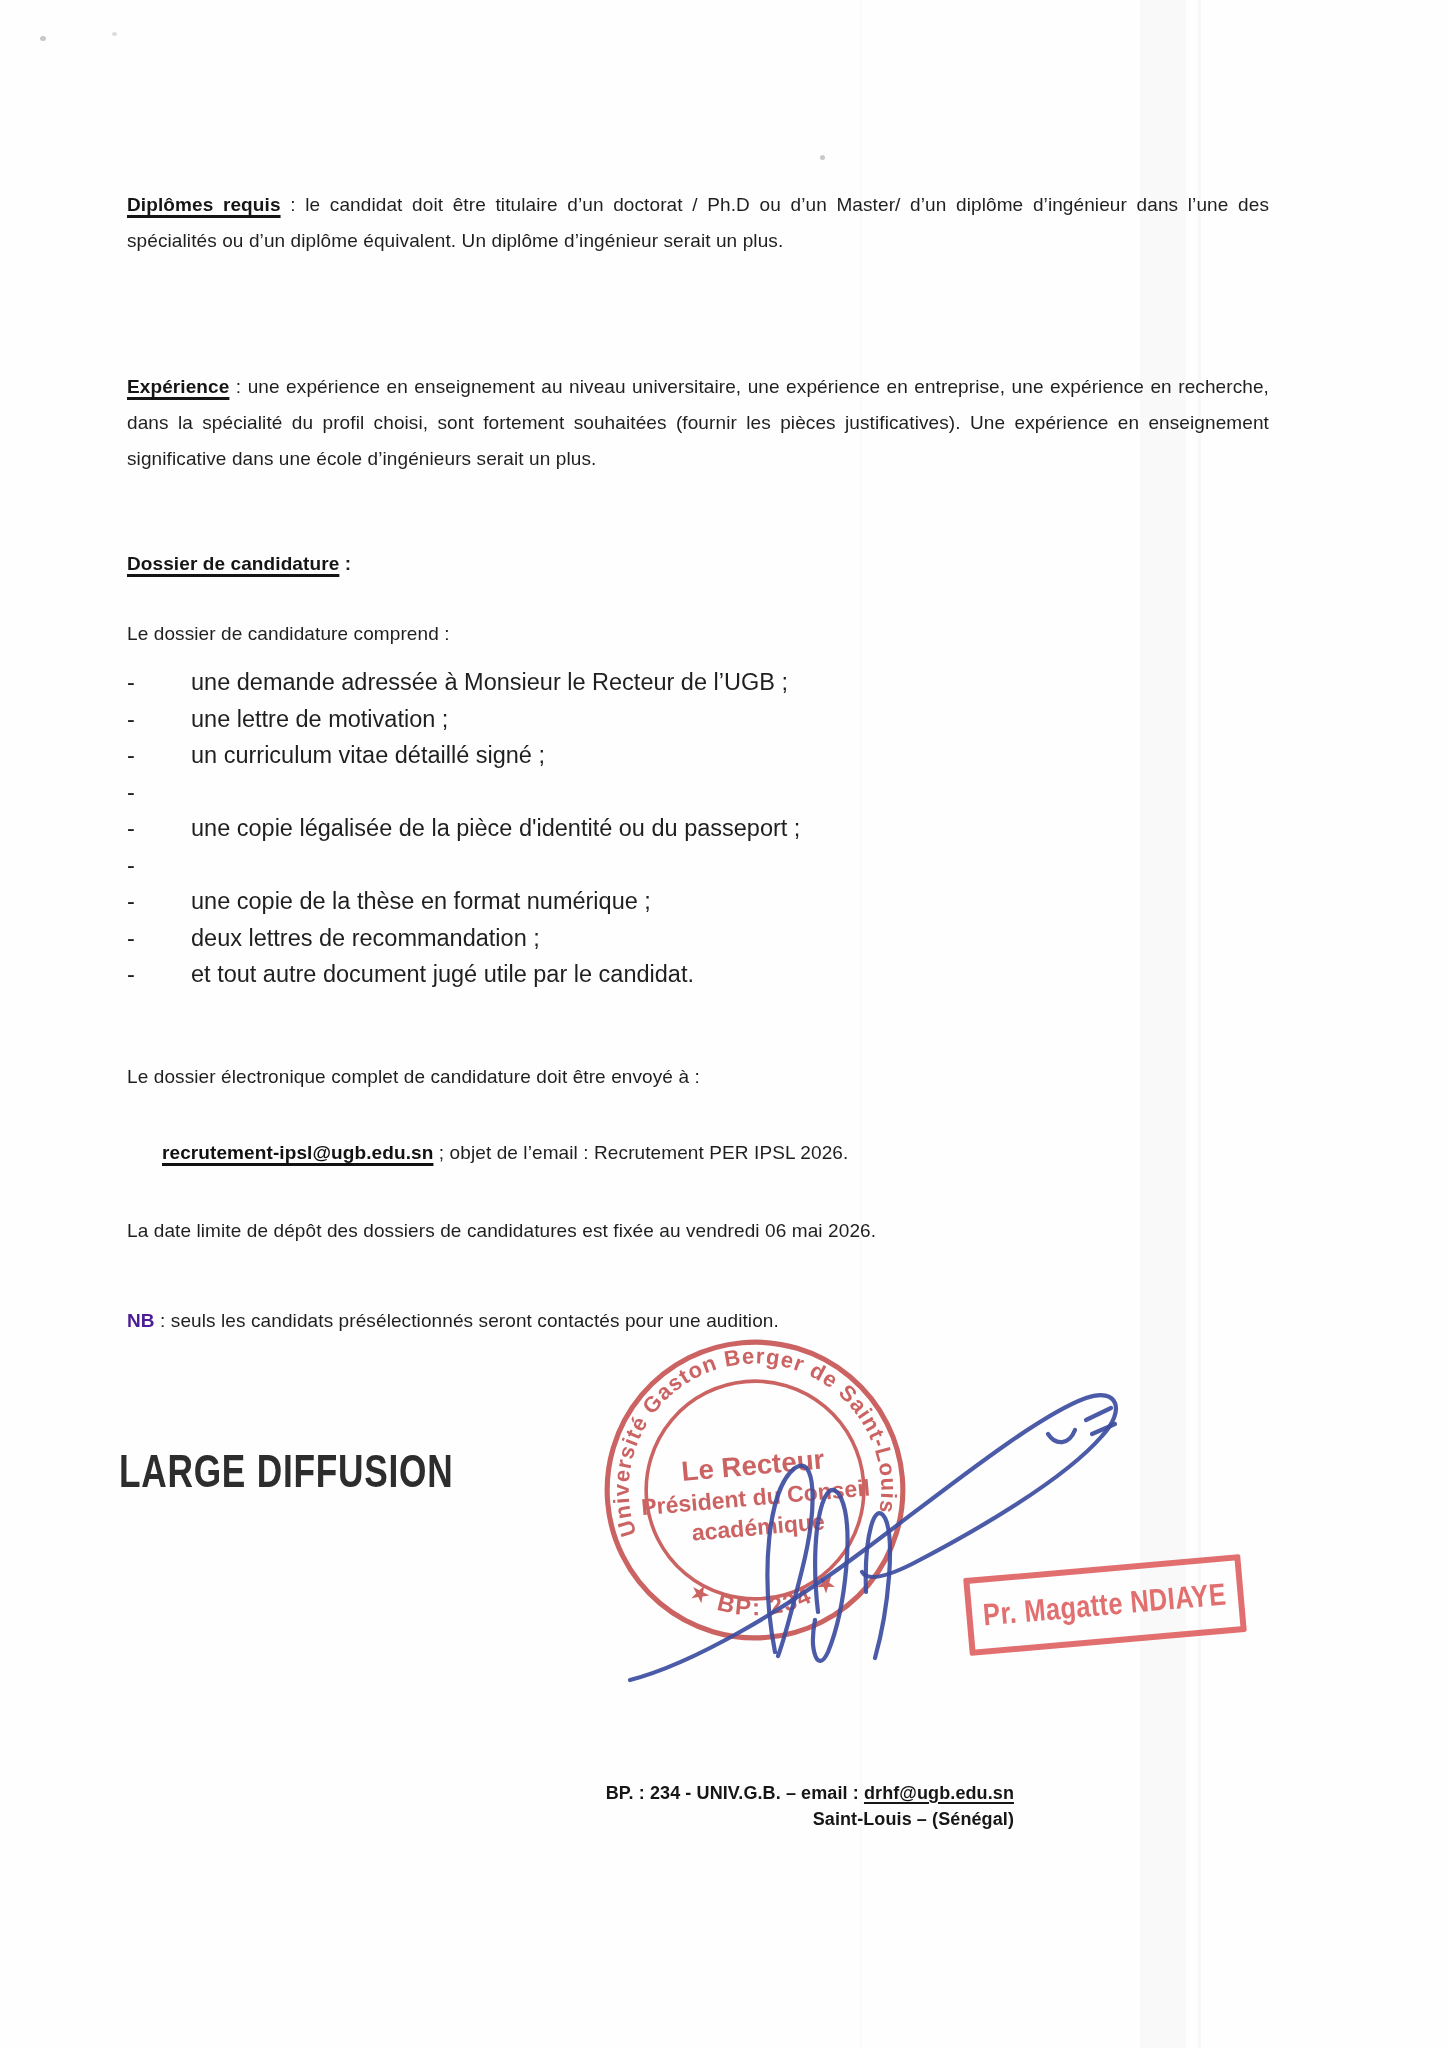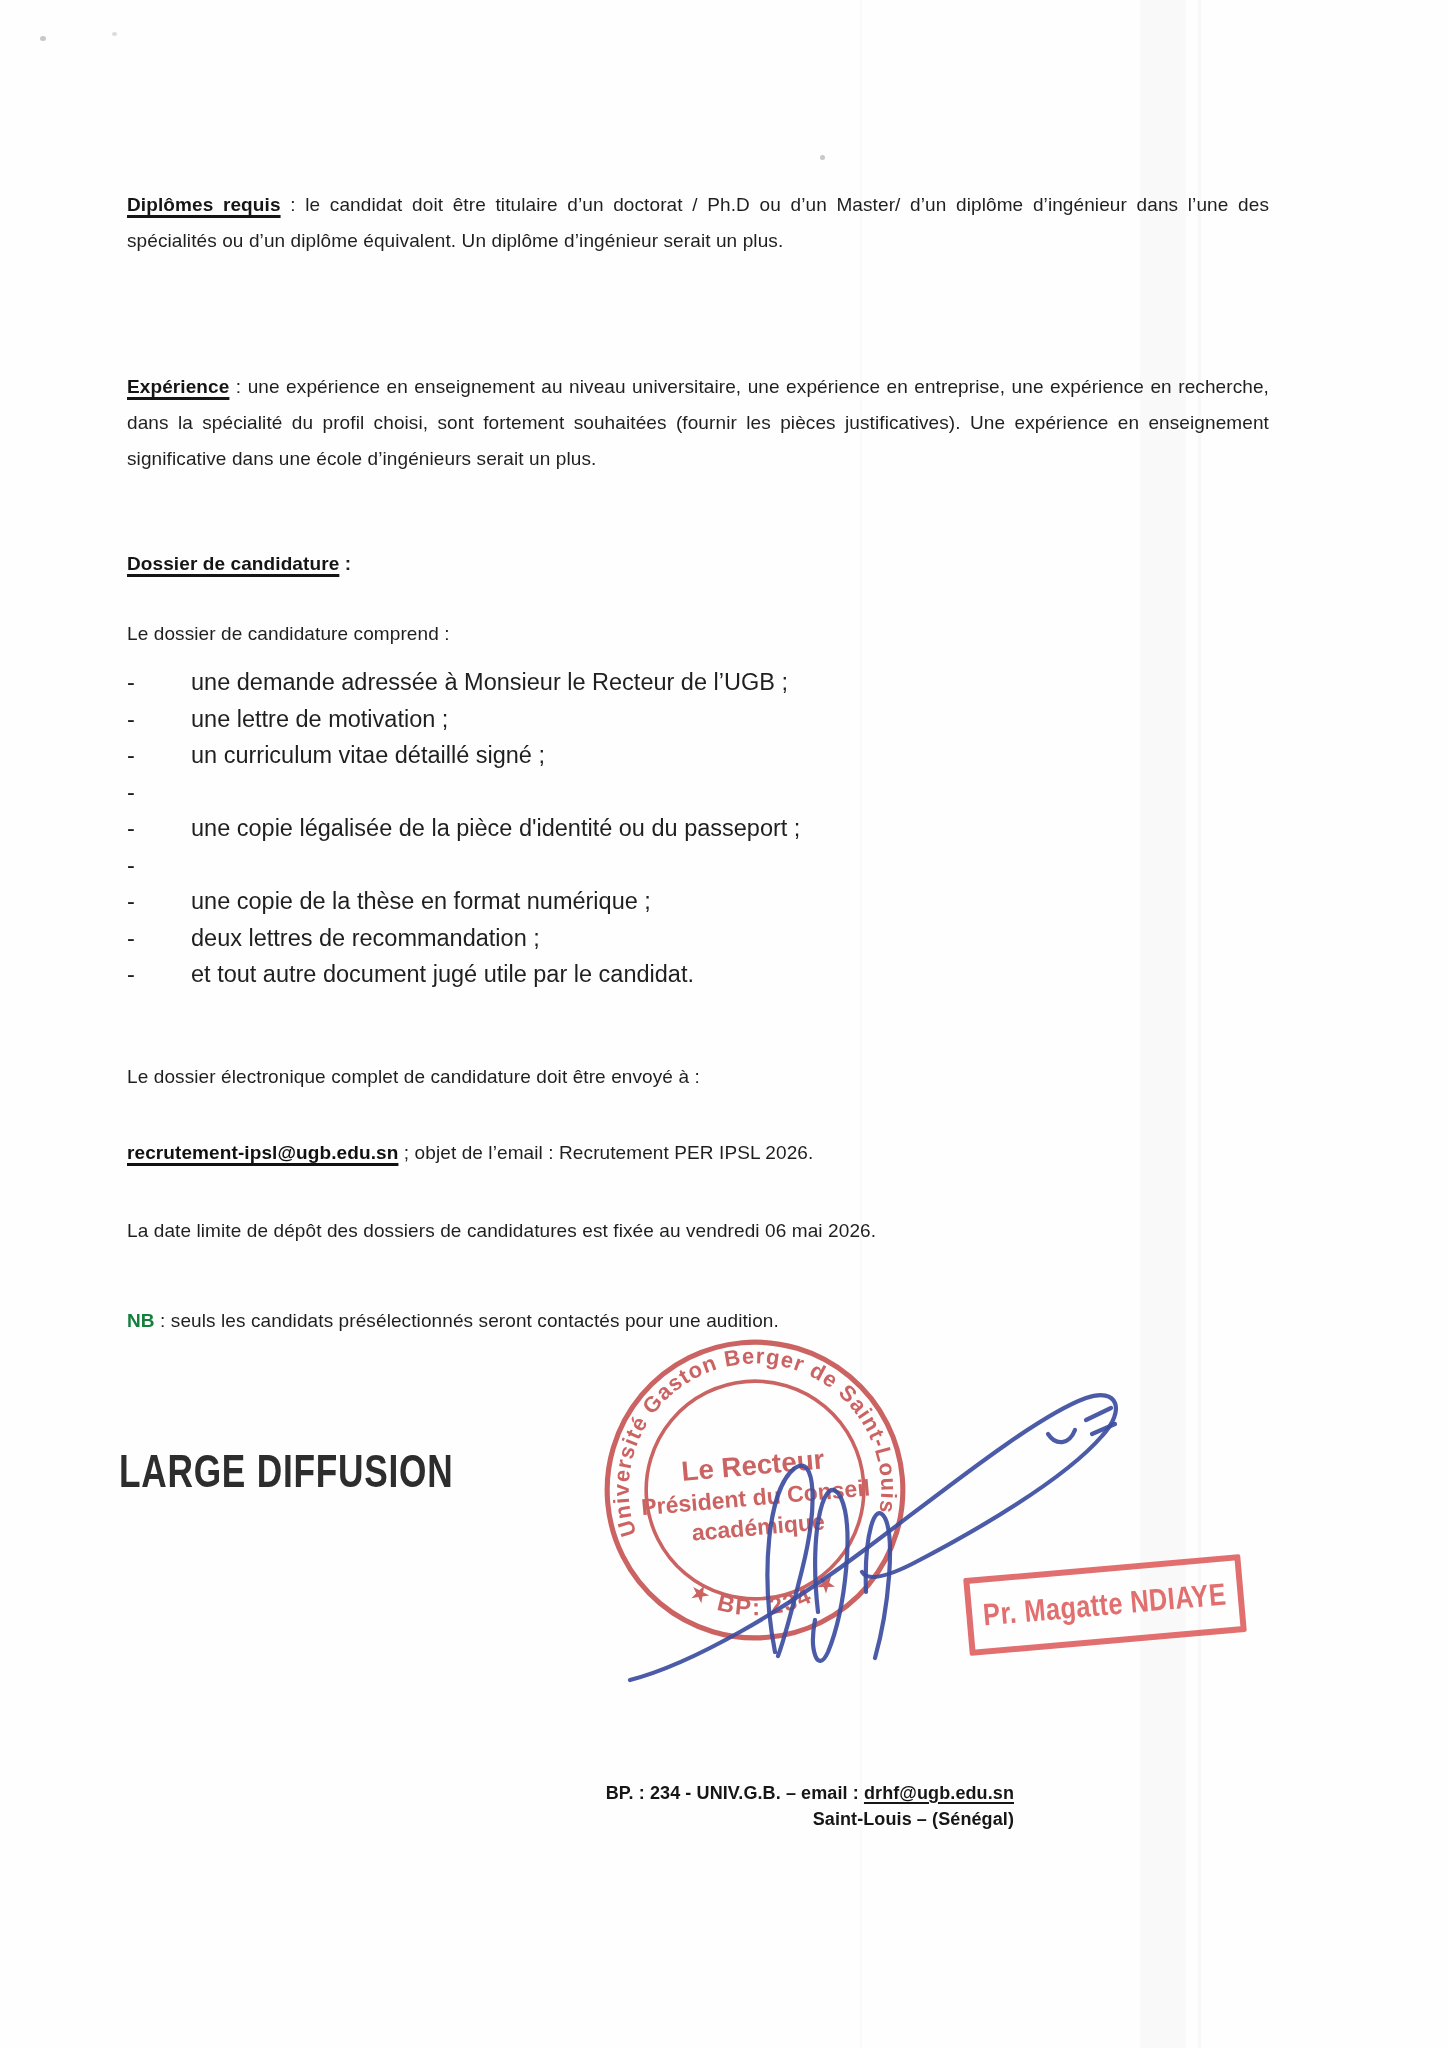--- a/index.html
+++ b/index.html
@@ -34,22 +34,23 @@
   .plain{text-align:left;}
   .doc-list{position:absolute;left:127px;width:1150px;font-size:23.5px;line-height:36.5px;}
   .doc-item{display:flex;}
   .doc-item .marker{width:64px;flex:none;}
   .email-strong{
     font-weight:bold;
     text-decoration:underline;
     text-decoration-thickness:2.5px;
     text-underline-offset:4px;
     color:#111;
+    margin-left:35px;
   }
-  .nb-label{font-weight:bold;color:#15803d;}
+  .nb-label{font-weight:bold;color:#4c1d95;}
 
   .diffusion{
     position:absolute;left:119px;top:1443px;
     font-size:47px;font-weight:bold;color:#2d2d2d;
     transform:scaleX(0.75);transform-origin:left center;
     white-space:nowrap;letter-spacing:1px;
   }
 
   
   .stamp-round{position:absolute;left:601px;top:1336px;width:308px;height:308px;transform:rotate(-5deg);opacity:.88;}

